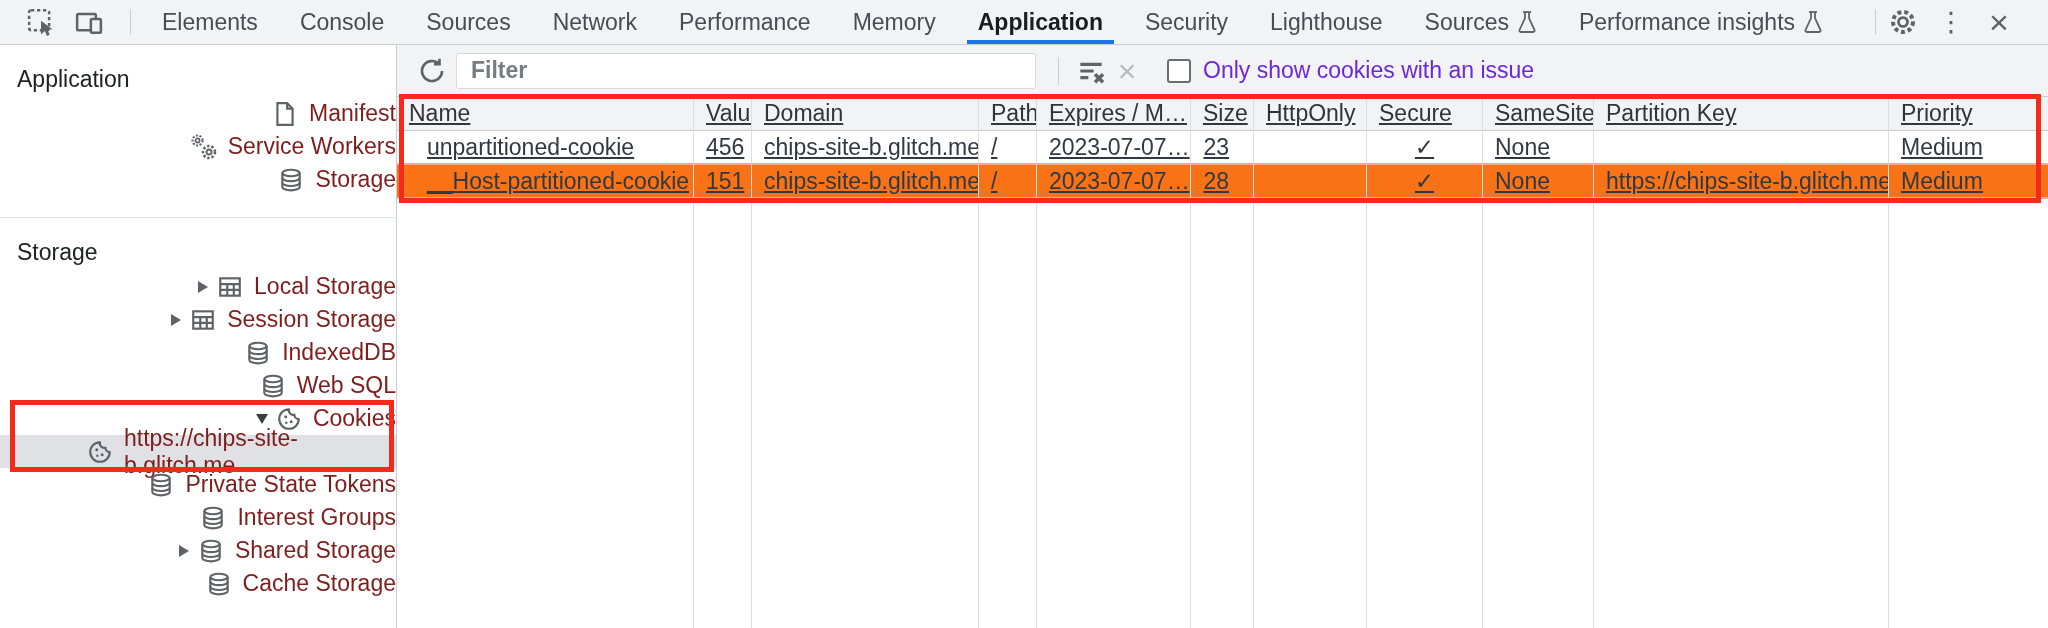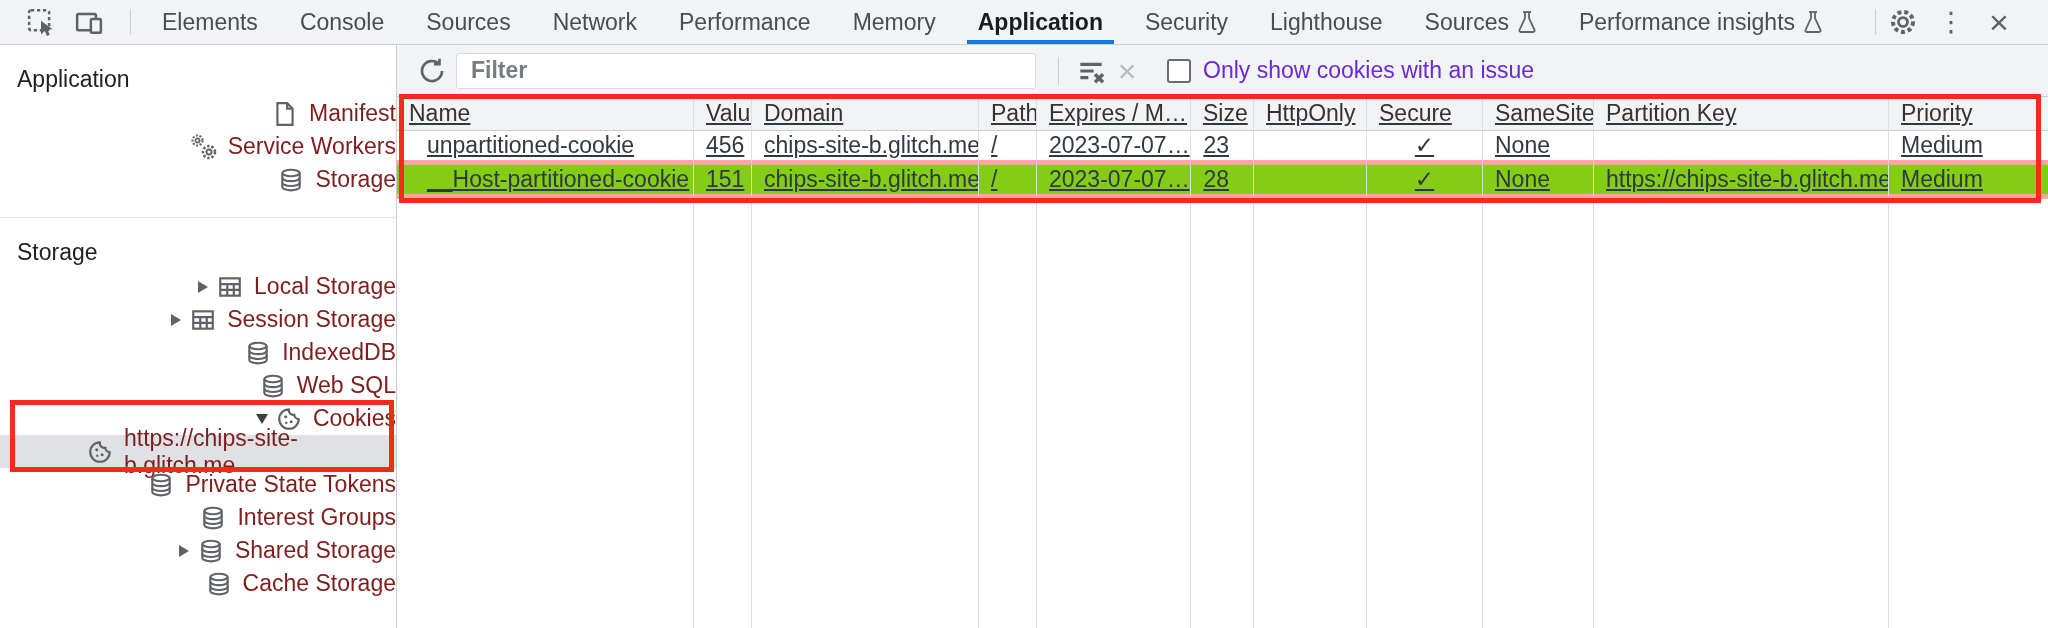--- a/index.html
+++ b/index.html
@@ -69,22 +69,22 @@
   .checkbox-label { color: #6d28d9; cursor: pointer; white-space: nowrap; }
 
   
   .cookie-table { flex: 1; display: grid; min-height: 0;
     grid-template-columns: 297px 58px 227px 58px 154px 63px 113px 116px 111px 295px minmax(0,1fr);
     grid-template-rows: 34px 34px 34px 1fr; text-decoration: underline; }
   .cell { border-right: 1px solid #dcdee0; padding-left: 12px; display: flex; align-items: center;
     white-space: nowrap; overflow: hidden; }
   .cell.last { border-right: none; }
   .th { background: #f1f3f4; border-bottom: 1px solid #c9ccd0; color: #333; }
-  .td { border-bottom: 5px solid #fca5a5; color: #303942; }
-  .td.alt { background: #84cc16; }
+  .td { border-bottom: 2px solid #fca5a5; color: #303942; }
+  .td.alt { background: #f97316; }
   .td.name { padding-left: 30px; }
   .td.num { justify-content: flex-end; padding-right: 24px; }
   .td.ctr { justify-content: center; padding-left: 0; }
   .fill { border-right: 1px solid #dcdee0; }
   .fill.last { border-right: none; }
 
   
   .annotation { position: absolute; border: 5px solid #f42a1a; pointer-events: none; z-index: 5; }
   .anno-table { left: 2px; top: 49px; width: 1642px; height: 109px; }
   .anno-cookies { left: 10px; top: 355px; width: 384px; height: 72px; }

